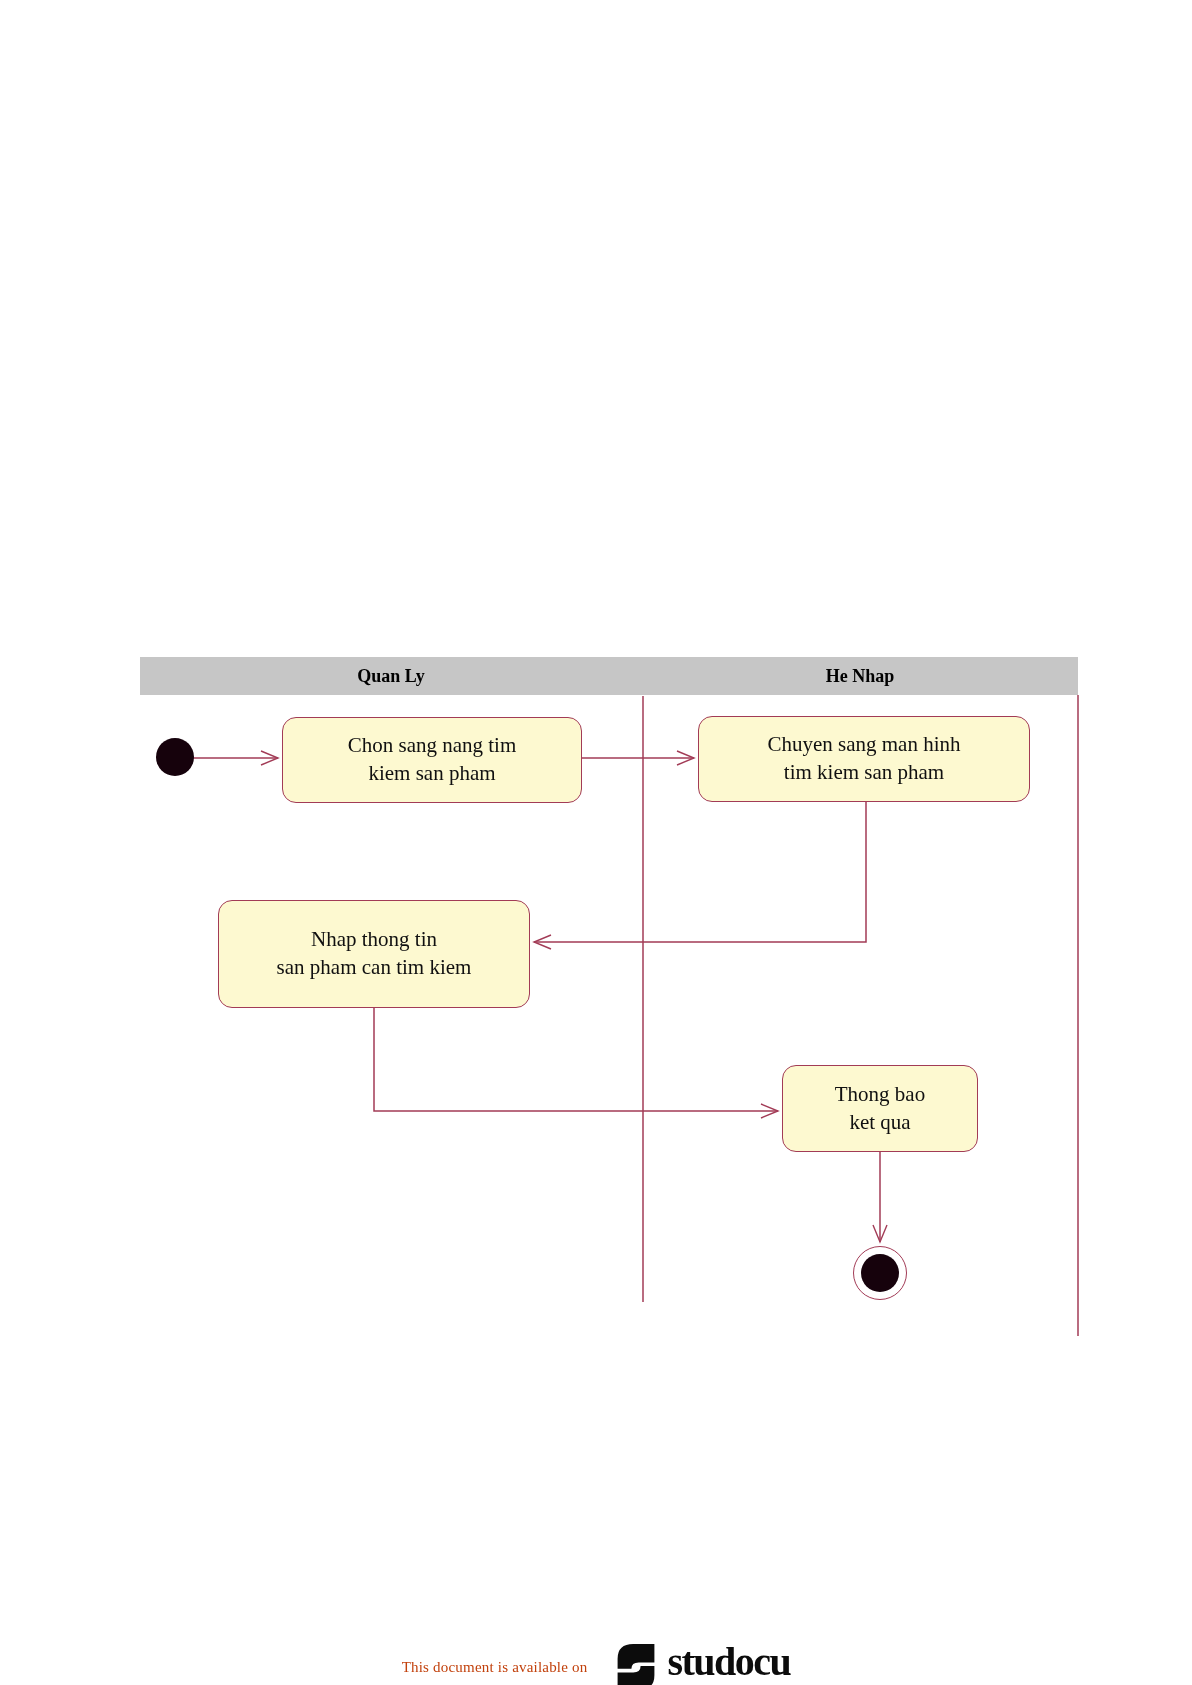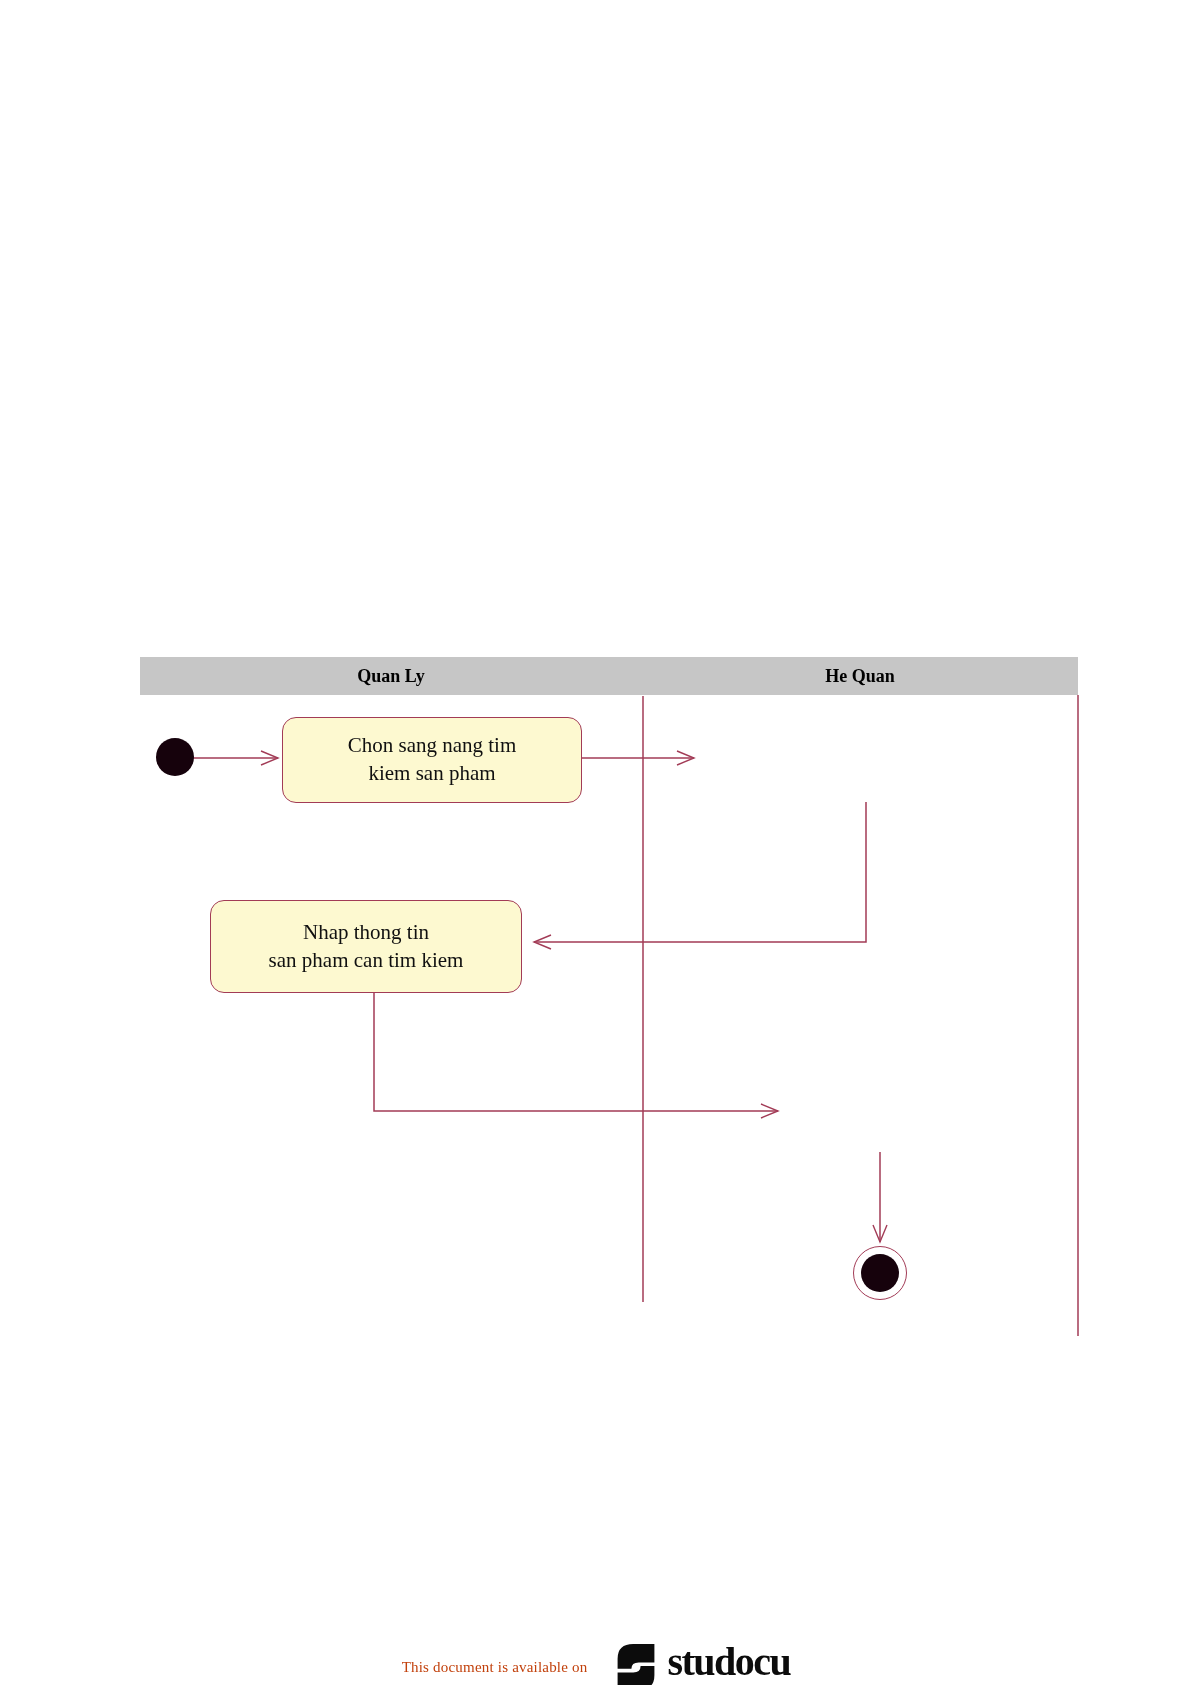--- a/index.html
+++ b/index.html
@@ -34,21 +34,21 @@
     border:1.6px solid var(--activity-border,#a23b56);
     border-radius:14px;
     display:flex;align-items:center;justify-content:center;
     text-align:center;
     font-size:21px;line-height:1.32;color:#101010;
     white-space:pre-line;
     box-sizing:border-box;
   }
   .n1{left:282px;top:677px;width:300px;height:86px;}
   .n2{left:698px;top:676px;width:332px;height:86px;}
-  .n3{left:210px;top:860px;width:312px;height:93px;}
+  .n3{left:218px;top:860px;width:312px;height:108px;}
   .n4{left:782px;top:1025px;width:196px;height:87px;}
   
   .initial-state{
     position:absolute;left:156px;top:698px;width:38px;height:38px;
     border-radius:50%;background:var(--state-fill,#16020c);
   }
   .final-outer{
     position:absolute;left:853px;top:1206px;width:54px;height:54px;
     border-radius:50%;border:1.5px solid var(--edge-line,#a23b56);
     box-sizing:border-box;background:#fff;
@@ -93,32 +93,36 @@
 
     <path class="edge" d="M193 718 L278 718" marker-end="url(#arrow)"></path>
     <path class="edge" d="M582 718 L694 718" marker-end="url(#arrow)"></path>
     <path class="edge" d="M866 762 L866 902 L534 902" marker-end="url(#arrow)"></path>
     <path class="edge" d="M374 945 L374 1071 L778 1071" marker-end="url(#arrow)"></path>
     <path class="edge" d="M880 1112 L880 1202" marker-end="url(#arrow)"></path>
   </svg>
 
   <div class="lane-header">
     <span class="lane-label l1">Quan Ly</span>
-    <span class="lane-label l2">He Quan</span>
+    <span class="lane-label l2">He Nhap</span>
   </div>
 
   <div class="initial-state"></div>
 
   <div class="activity n1">Chon sang nang tim
 kiem san pham</div>
 
+  <div class="activity n2">Chuyen sang man hinh
+tim kiem san pham</div>
 
   <div class="activity n3">Nhap thong tin
 san pham can tim kiem</div>
 
+  <div class="activity n4">Thong bao
+ket qua</div>
 
   <div class="final-outer"></div>
   <div class="final-inner"></div>
 
   <div class="footer">
     <span class="availability">This document is available on</span>
     <a class="brand">
       <svg viewBox="0 0 50 54">
         <path d="M22 2 Q5 2 5 18 L5 29 L20 29 Q20 22 28 22 L45 22 L45 2 Z" fill="#0c0c0c"></path>
         <path d="M28 52 Q45 52 45 36 L45 26 L30 26 Q30 33 22 33 L5 33 L5 52 Z" fill="#0c0c0c"></path>

